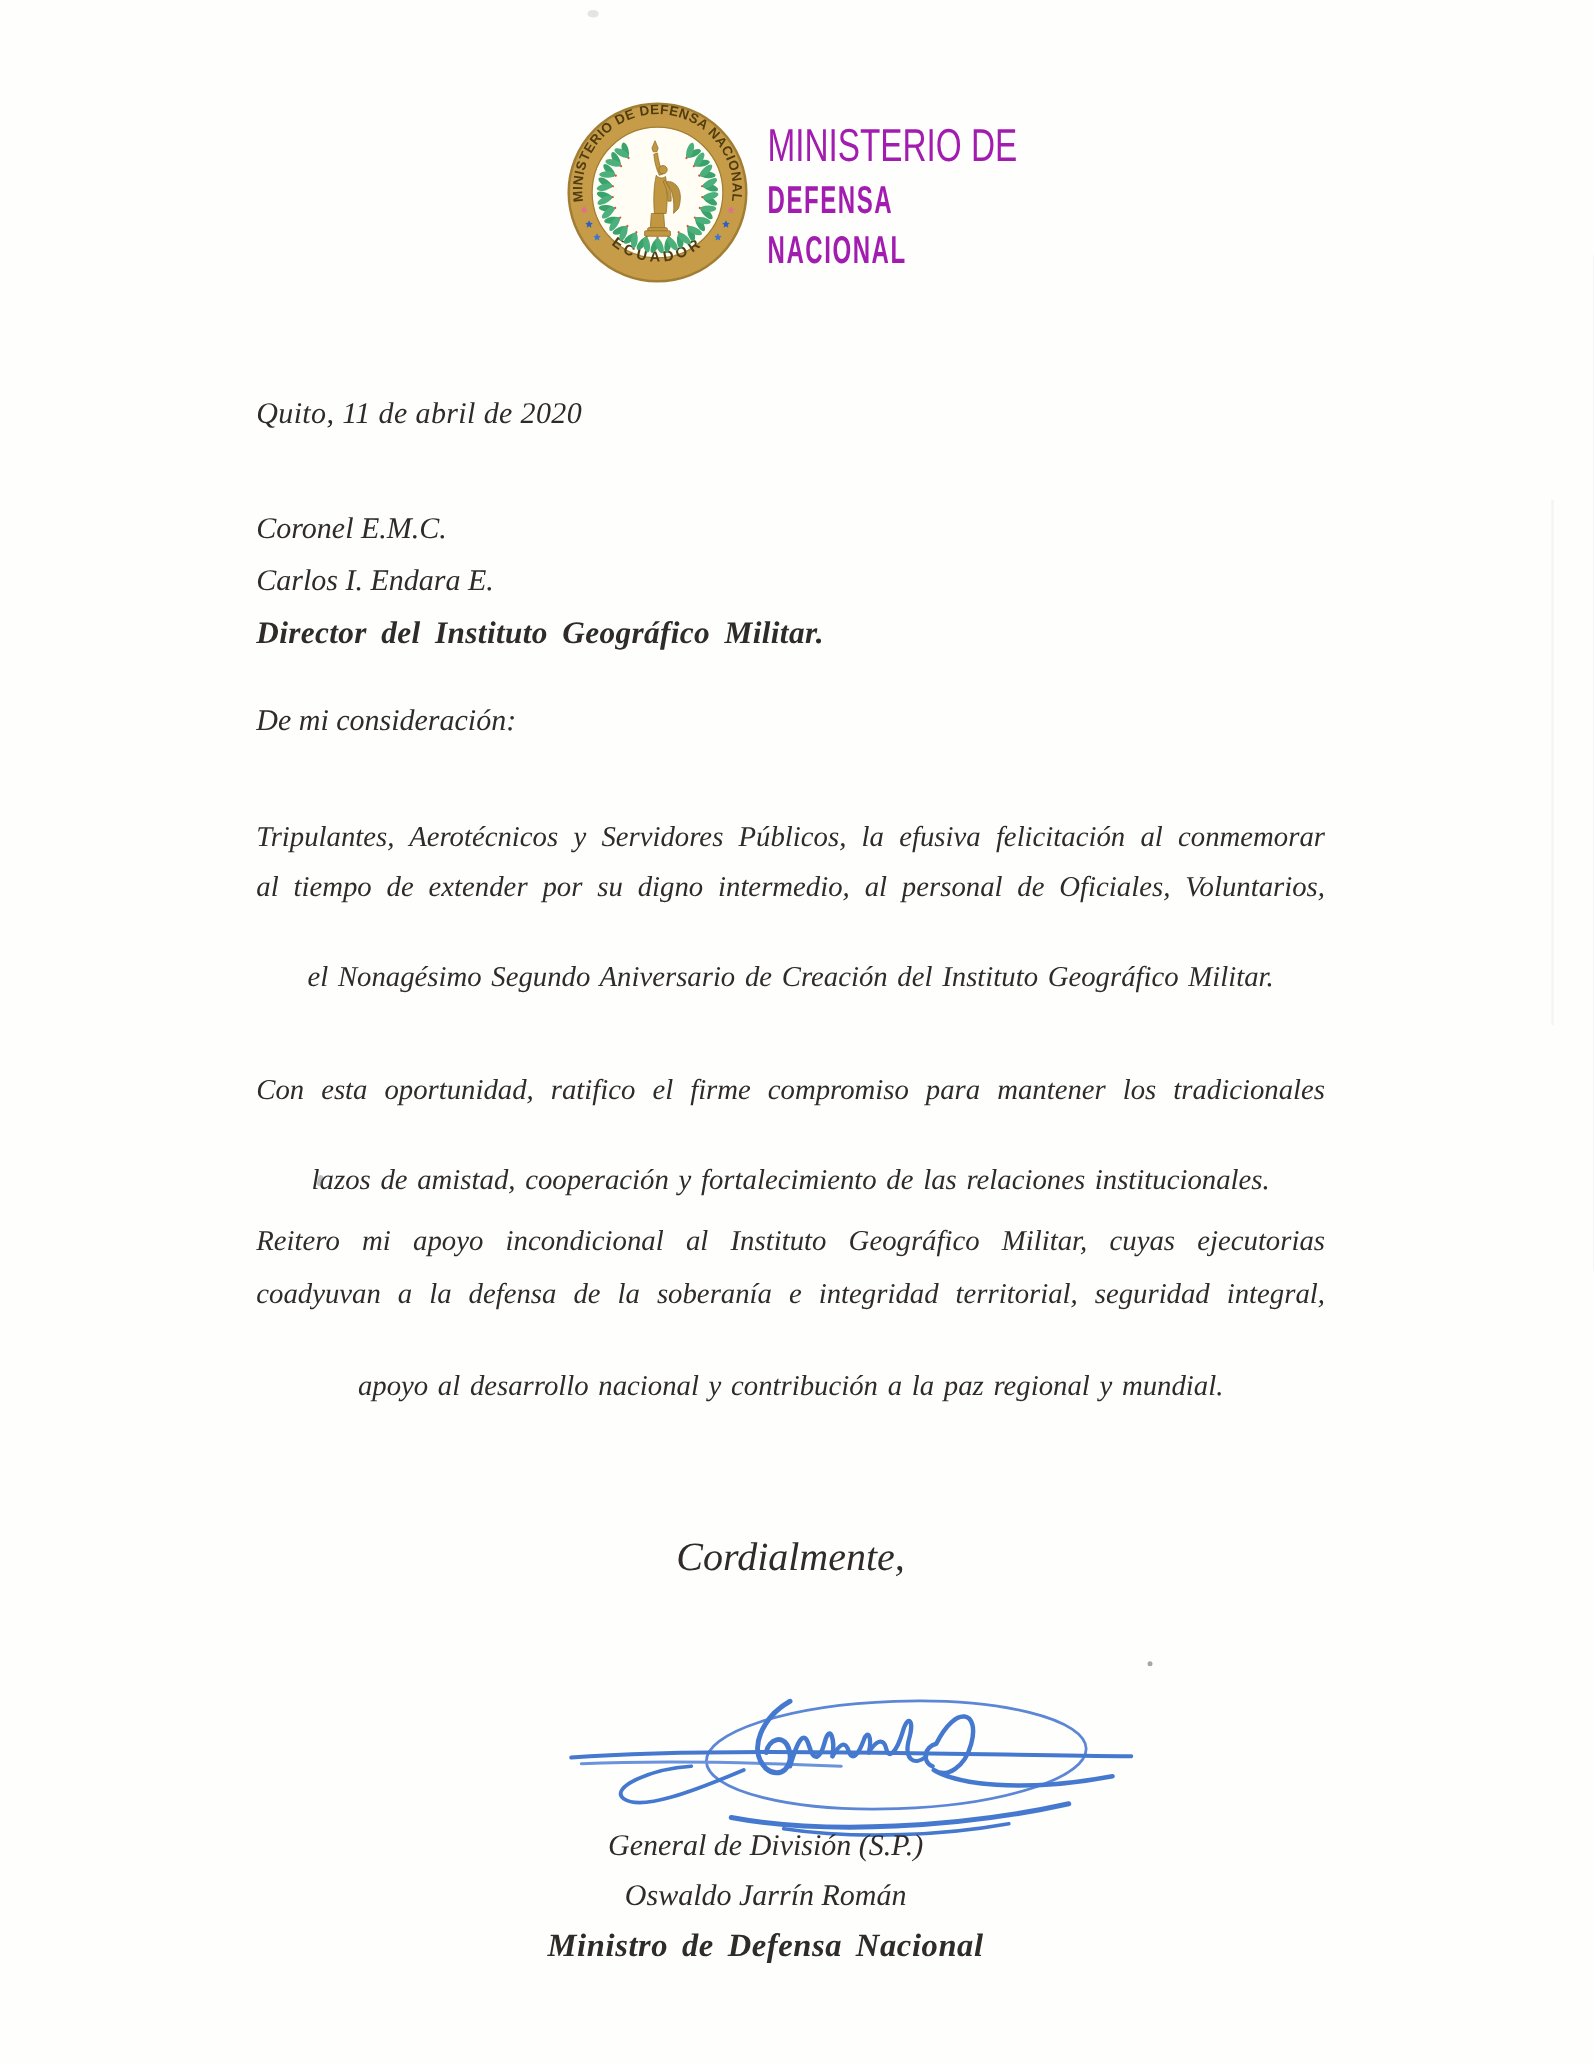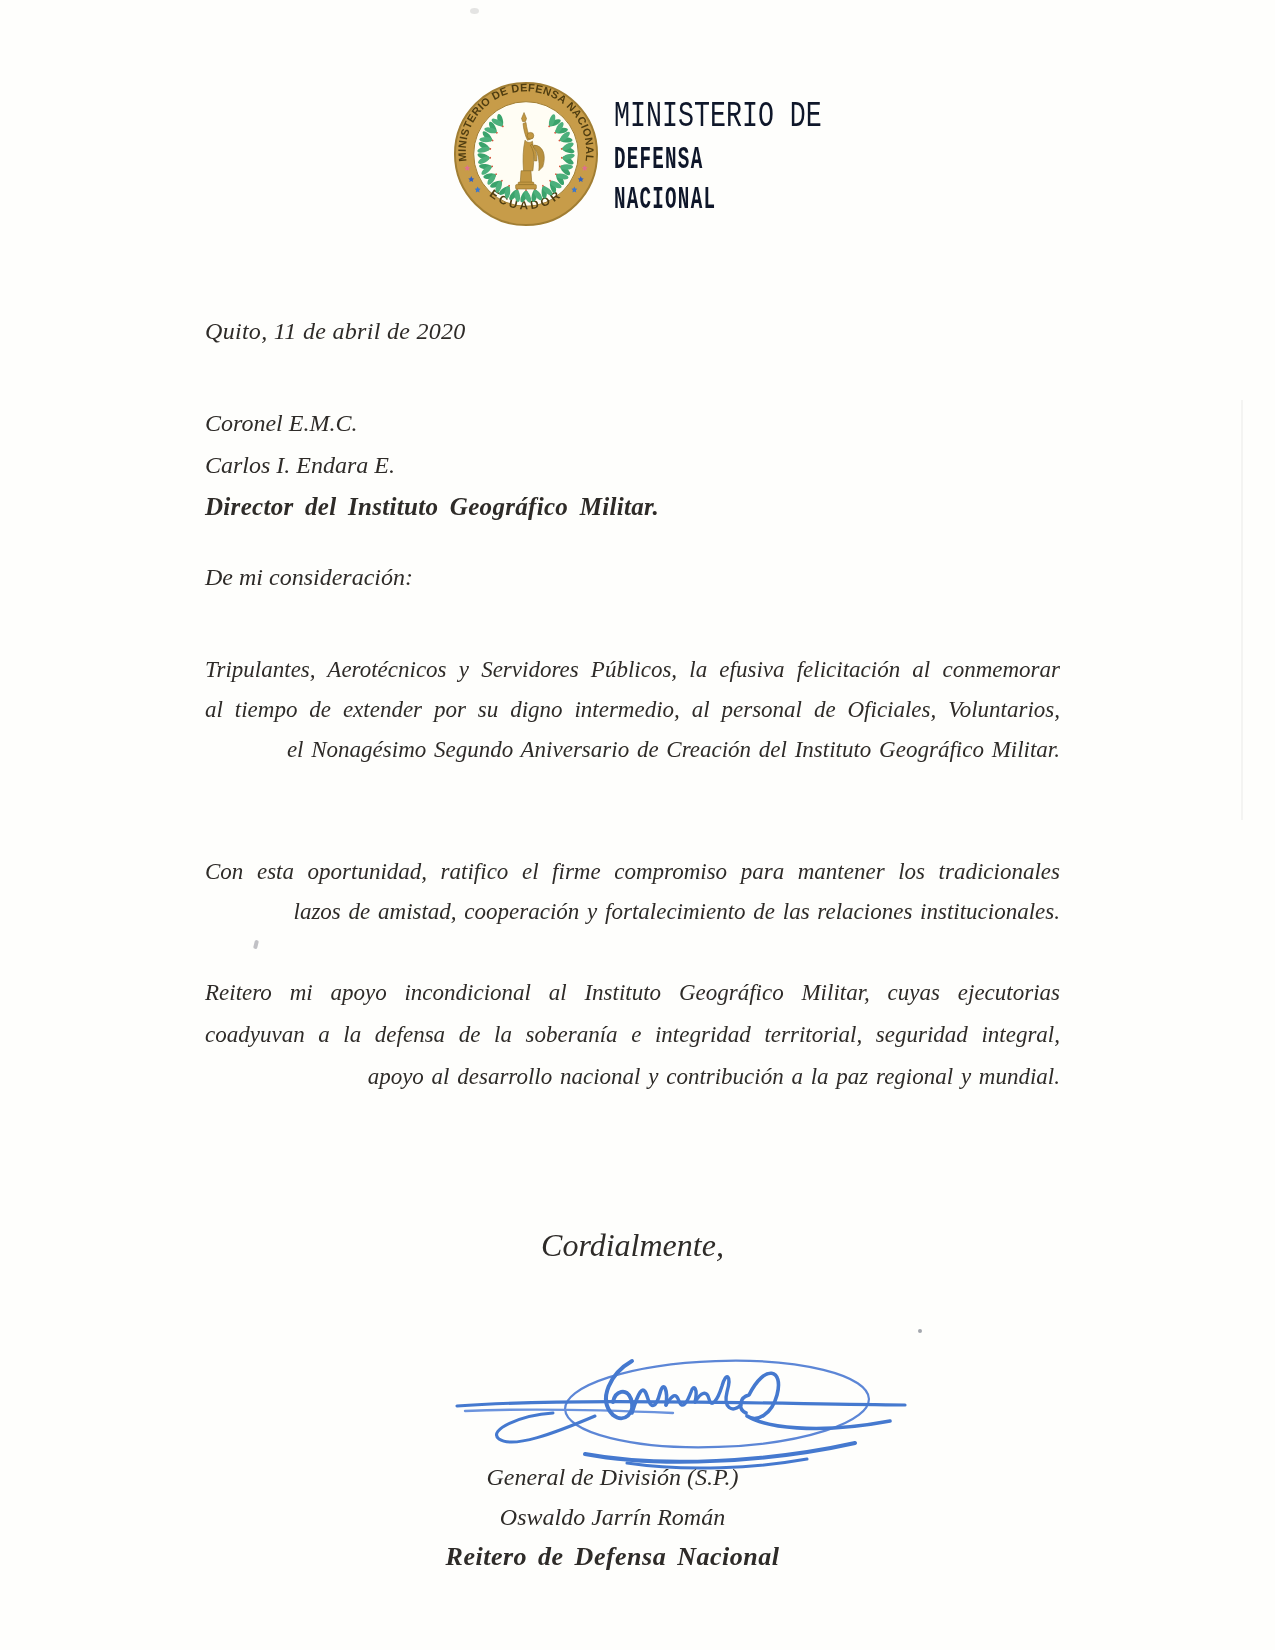--- a/index.html
+++ b/index.html
@@ -9,37 +9,37 @@
     margin:0 auto;
     background:#fefefc;
     overflow:hidden;
     font-family:"Liberation Serif", serif;
     color:#2e2b28;
   }
 
   
   .header{position:absolute;top:80px;left:452px;display:flex;gap:14px;align-items:flex-start;}
   .seal{width:148px;height:148px;flex:0 0 auto;}
-  .wordmark{padding-top:18px;font-family:Liberation Mono, monospace;color:#0f172a;}
+  .wordmark{padding-top:18px;font-family:Liberation Sans, sans-serif;color:#a21caf;}
   .wm-line1{font-size:37px;font-weight:400;letter-spacing:0px;transform:scaleX(0.72);transform-origin:left top;white-space:nowrap;line-height:1;}
   .wm-line2{margin-top:9px;font-size:31px;font-weight:700;letter-spacing:2px;transform:scaleX(0.62);transform-origin:left top;white-space:nowrap;line-height:1;}
   .wm-line3{margin-top:9px;font-size:31px;font-weight:700;letter-spacing:2px;transform:scaleX(0.62);transform-origin:left top;white-space:nowrap;line-height:1;}
 
   
   .ltr{font-style:italic;}
   .date{position:absolute;top:318px;left:205px;width:855px;text-align:left;font-size:24px;letter-spacing:0.3px;}
   .recipient{position:absolute;top:402px;left:205px;line-height:42px;font-size:24px;}
   .recipient .bold-line{font-weight:bold;font-size:25px;word-spacing:5px;letter-spacing:0.3px;}
   .salutation{position:absolute;top:564px;left:205px;font-size:24px;}
   .para{position:absolute;left:205px;width:855px;font-size:23px;line-height:40px;}
   .p1{top:650px;}
   .p2{top:852px;}
   .p3{top:972px;line-height:42px;}
   .jline{text-align:justify;text-align-last:justify;}
-  .jline-last{text-align:right;word-spacing:2px;}
+  .jline-last{text-align:center;word-spacing:2px;margin-top:32px;}
   .closing{position:absolute;top:1227px;left:205px;width:855px;text-align:center;font-size:32px;}
   .sig-block{position:absolute;top:1457px;left:360px;width:505px;text-align:center;line-height:40px;font-size:24px;}
   .sig-title{font-weight:bold;font-size:26px;word-spacing:4px;letter-spacing:0.5px;}
 
   
   .signature{position:absolute;left:435px;top:1315px;width:510px;height:160px;}
 
   
   .artifact{position:absolute;pointer-events:none;}
   .edge-line{left:1241px;top:400px;width:2px;height:420px;background:rgba(60,60,60,0.05);}
@@ -176,21 +176,21 @@
       <path d="M311,98 C302,94 305,82 314,80 C330,48 349,54 342,80 C337,99 322,108 312,101 C330,112 380,120 455,106" stroke-width="3.6"></path>
 
       <path d="M150,139 C225,153 335,147 420,128" stroke-width="4"></path>
       <path d="M192,148 C252,157 322,153 372,144" stroke-width="3"></path>
     </g>
   </svg>
 
   <div class="ltr sig-block">
     <div>General de División (S.P.)</div>
     <div>Oswaldo Jarrín Román</div>
-    <div class="sig-title">Reitero de Defensa Nacional</div>
+    <div class="sig-title">Ministro de Defensa Nacional</div>
   </div>
 
   <div class="artifact edge-line"></div>
   <div class="artifact speck-top"></div>
   <div class="artifact speck-mid"></div>
   <div class="artifact speck-sig"></div>
 
 </div>
 
 </body></html>

